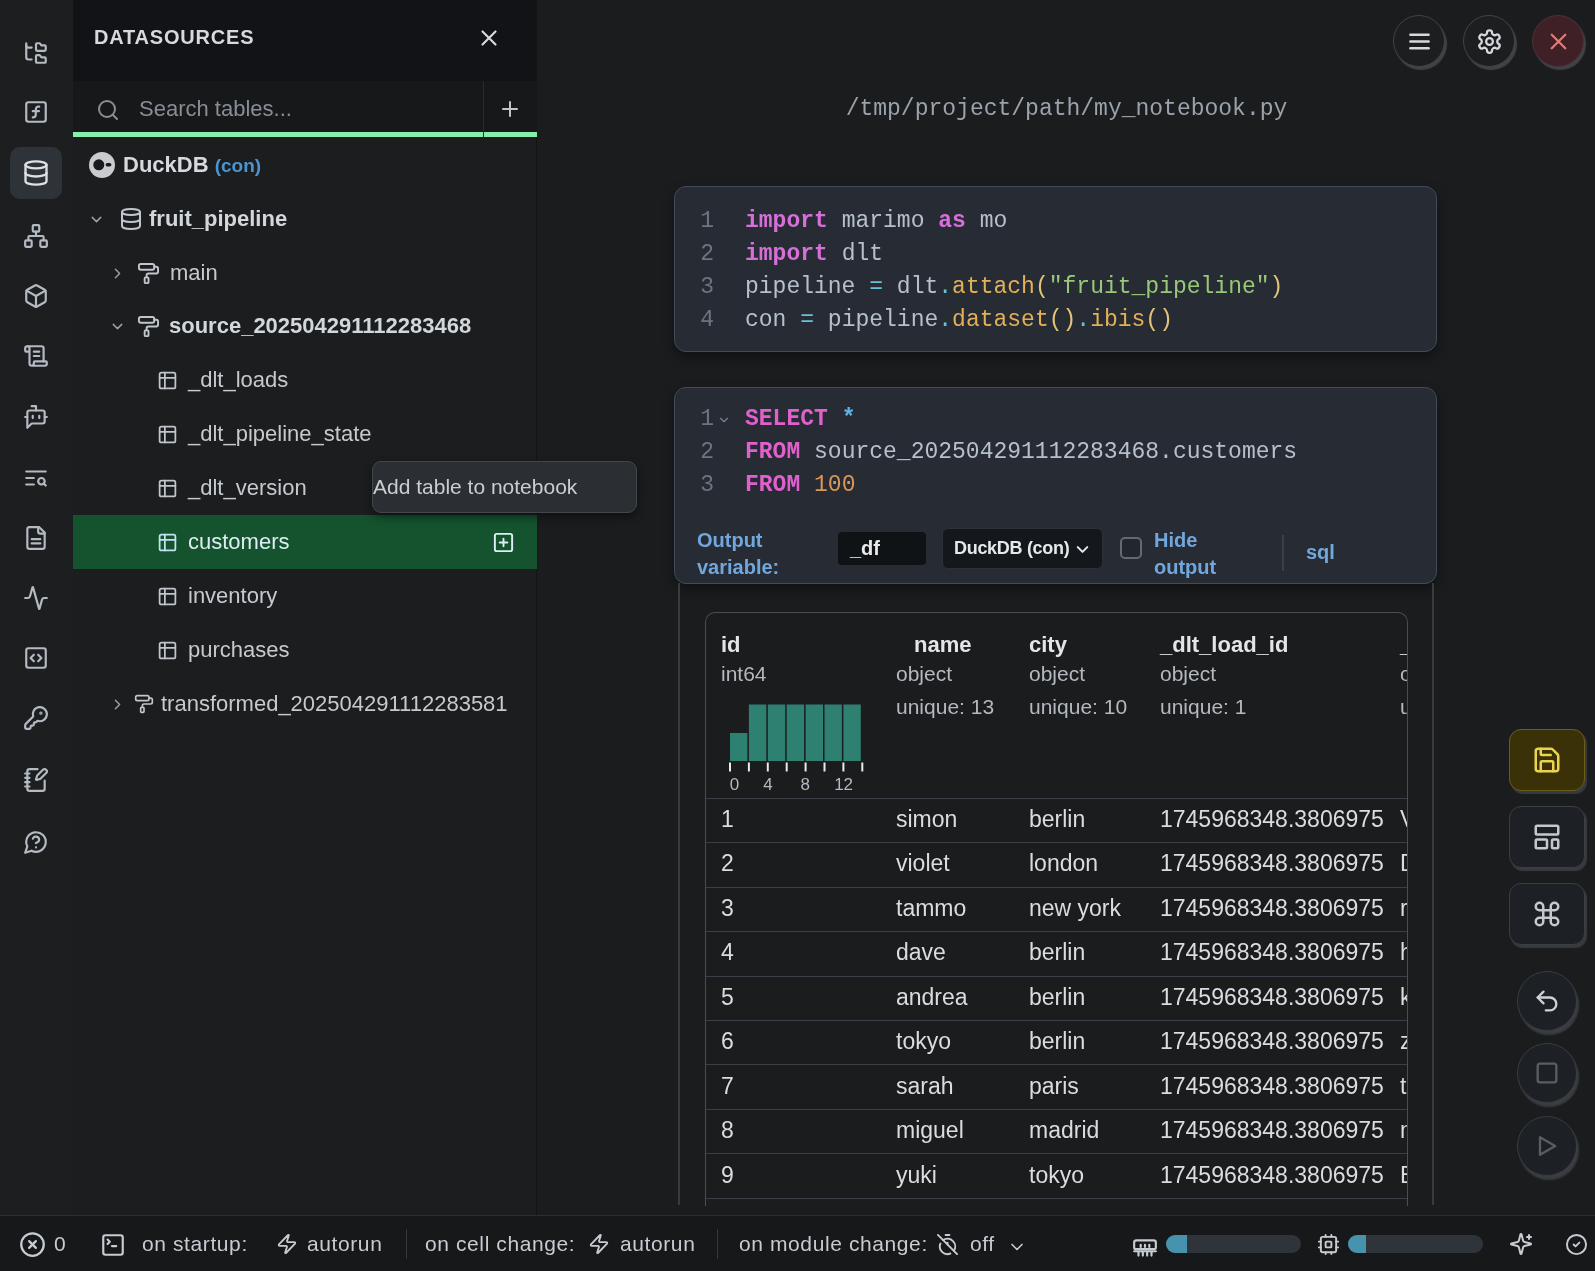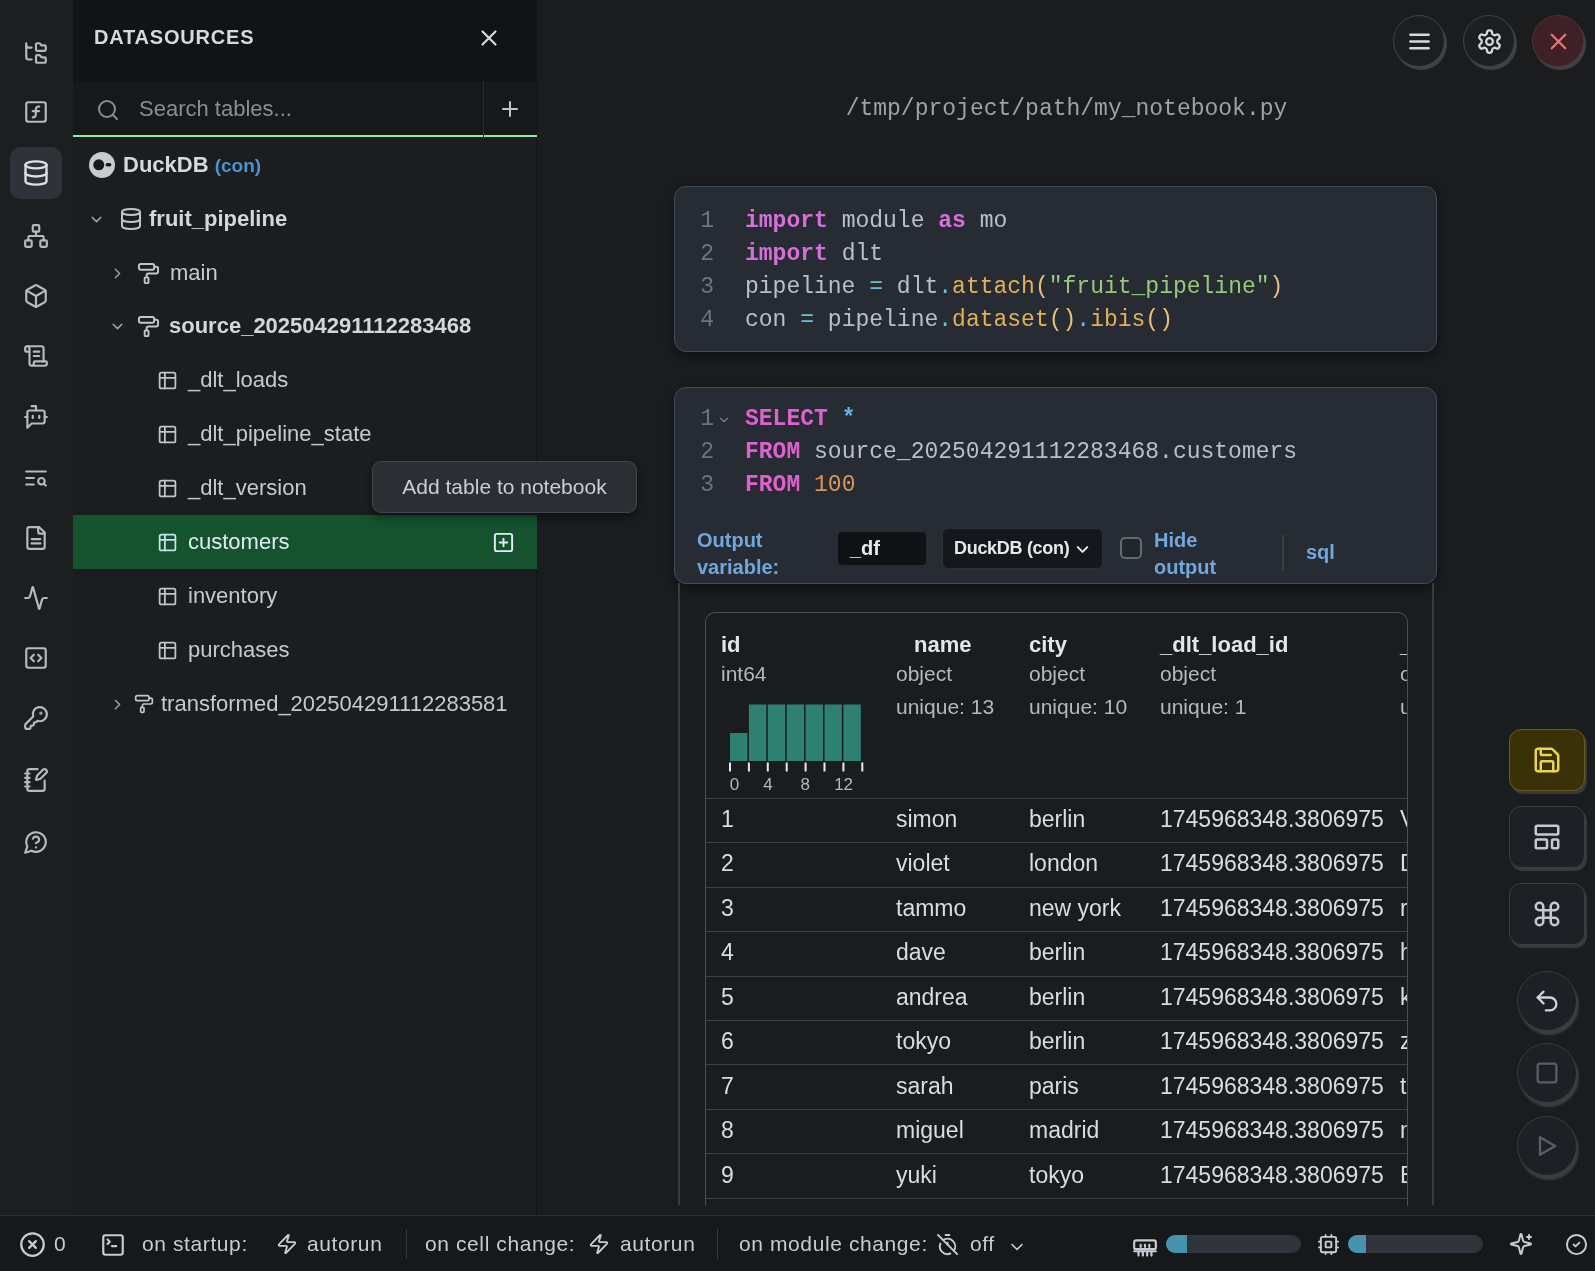--- a/index.html
+++ b/index.html
@@ -15,21 +15,21 @@
   #rail .active-bg { position:absolute; left:10px; top:147px; width:52px; height:52px;
     background:#2e3339; border-radius:10px; }
 
   
   #panel { left:73px; top:0; width:464px; height:1215px; background:#1b1d1f; border-right:1px solid #121417; }
   #phead { position:absolute; left:0; top:0; width:464px; height:81px; background:#111316; }
   #phead h1 { position:absolute; left:21px; top:26px; font-size:20px; font-weight:bold;
     letter-spacing:.8px; color:#d6dade; }
   #phead .closex { position:absolute; left:403px; top:25px; color:#d6dade; }
   #searchrow { position:absolute; left:0; top:81px; width:464px; height:56px; background:#16181a;
-    border-bottom:2px solid #86efac; }
+    border-bottom:5px solid #86efac; }
   #searchrow .divider { position:absolute; left:410px; top:0; width:1px; height:56px; background:#282c31; }
   #searchrow .sico { position:absolute; left:23px; top:17px; color:#878e95; }
   #searchrow .ph { position:absolute; left:66px; top:15px; font-size:22px; color:#878e95; }
   #searchrow .plus { position:absolute; left:425px; top:16px; color:#c0c6cc; }
 
   #tree { position:absolute; left:0; top:137px; width:464px; height:1078px; font-size:22px; }
   .trow { position:absolute; left:0; width:464px; height:54px; }
   .trow .chev { position:absolute; color:#9aa1a8; }
   .trow .nico { position:absolute; color:#c0c6cc; }
   .trow .lbl { position:absolute; white-space:nowrap; color:#c5cacf; }
@@ -89,21 +89,21 @@
   .sqbtn { position:absolute; left:1509px; width:76px; height:62px; border-radius:12px;
     background:#1d2024; border:1.5px solid #3a3f46; display:flex; align-items:center;
     justify-content:center; color:#c3c9cf; box-shadow:2px 3px 1px rgba(120,125,131,.32); }
   .rbtn { position:absolute; left:1517px; width:60px; height:60px; border-radius:50%;
     background:#1d2024; border:1.5px solid #383d43; display:flex; align-items:center;
     justify-content:center; color:#585e65; box-shadow:2px 4px 2px rgba(120,125,131,.35); }
 
   
   #tooltip { left:372px; top:461px; width:265px; height:52px; background:#2b2f34;
     border:1px solid #42474e; border-radius:9px; box-shadow:0 4px 10px rgba(0,0,0,.45);
-    font-size:21px; color:#c9ced3; text-align:center; line-height:50px; }
+    font-size:21px; color:#c9ced3; text-align:left; line-height:50px; }
 
   
   #statusbar { left:0; top:1215px; width:1595px; height:56px; background:#16181a;
     border-top:1px solid #2b2f34; color:#c6ccd2; font-size:21px; letter-spacing:.6px; }
   #statusbar .it { position:absolute; top:0; height:56px; display:flex; align-items:center; }
   #statusbar .sep { position:absolute; top:13px; width:1px; height:30px; background:#33383d; }
   .pbar { position:absolute; top:19px; height:18px; background:#2e343a; border-radius:9px; }
   .pfill { position:absolute; left:0; top:0; height:18px; background:#4792ad; border-radius:9px 0 0 9px; }
 </style>
 </head>
@@ -336,21 +336,21 @@
         <path d="M18 6 6 18M6 6l12 12"></path>
       </svg>
     </div>
   <div id="path">/tmp/project/path/my_notebook.py</div>
 
   <div class="cell" style="top:186px;height:166px">
     <div class="lnum" style="left:0;top:18px">1</div>
     <div class="lnum" style="left:0;top:51px">2</div>
     <div class="lnum" style="left:0;top:84px">3</div>
     <div class="lnum" style="left:0;top:117px">4</div>
-    <div class="codeline" style="left:70px;top:18px"><span class="kw">import</span><span class="idf"> module </span><span class="kw">as</span><span class="idf"> mo</span></div>
+    <div class="codeline" style="left:70px;top:18px"><span class="kw">import</span><span class="idf"> marimo </span><span class="kw">as</span><span class="idf"> mo</span></div>
     <div class="codeline" style="left:70px;top:51px"><span class="kw">import</span><span class="idf"> dlt</span></div>
     <div class="codeline" style="left:70px;top:84px"><span class="idf">pipeline </span><span class="op">=</span><span class="idf"> dlt</span><span class="op">.</span><span class="fn">attach</span><span class="pr">(</span><span class="st">"fruit_pipeline"</span><span class="pr">)</span></div>
     <div class="codeline" style="left:70px;top:117px"><span class="idf">con </span><span class="op">=</span><span class="idf"> pipeline</span><span class="op">.</span><span class="fn">dataset</span><span class="pr">()</span><span class="op">.</span><span class="fn">ibis</span><span class="pr">()</span></div>
   </div>
 
   <div class="cell" style="top:387px;height:197px">
     <div class="lnum" style="left:0;top:15px">1</div>
     <svg class="ico" style="position:absolute;left:42px;top:25px;color:#7b828c" width="14" height="14" viewBox="0 0 24 24">
         <path d="m6 9 6 6 6-6"></path>
       </svg>

